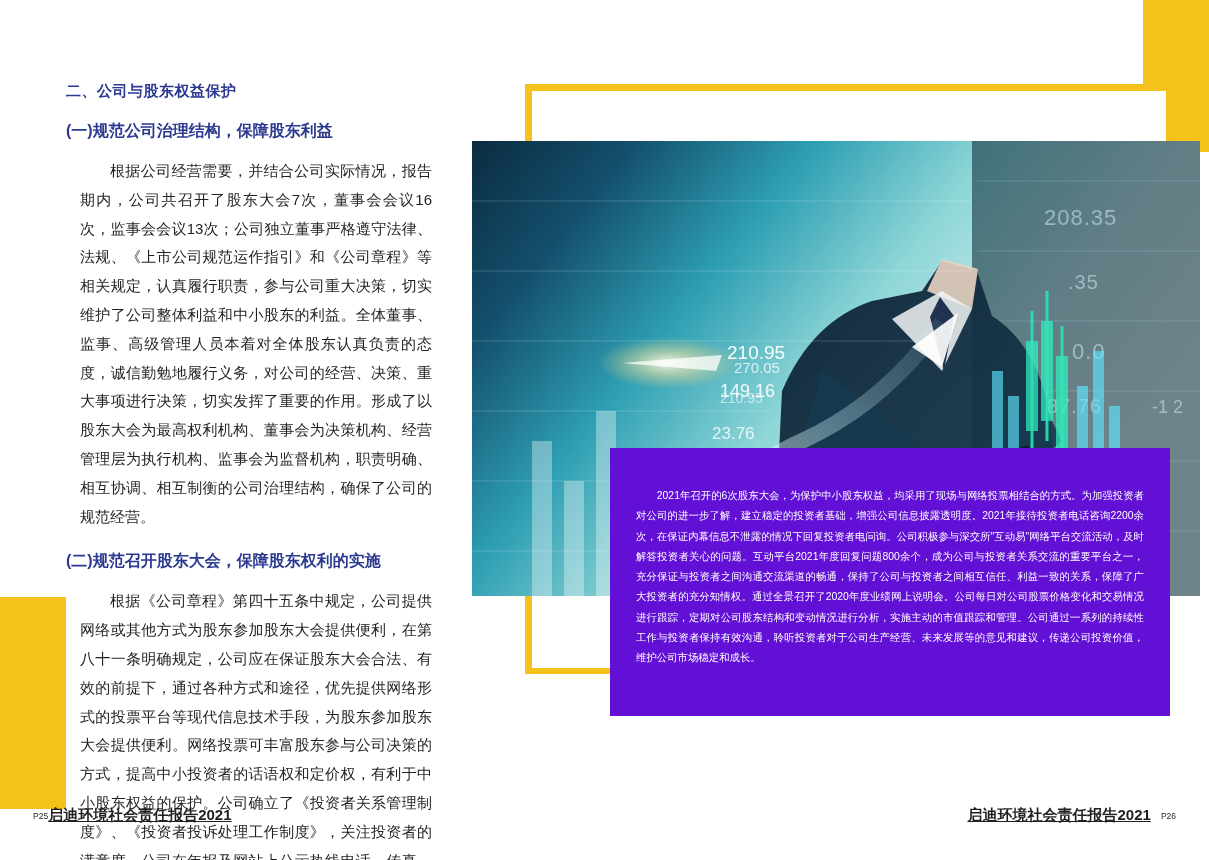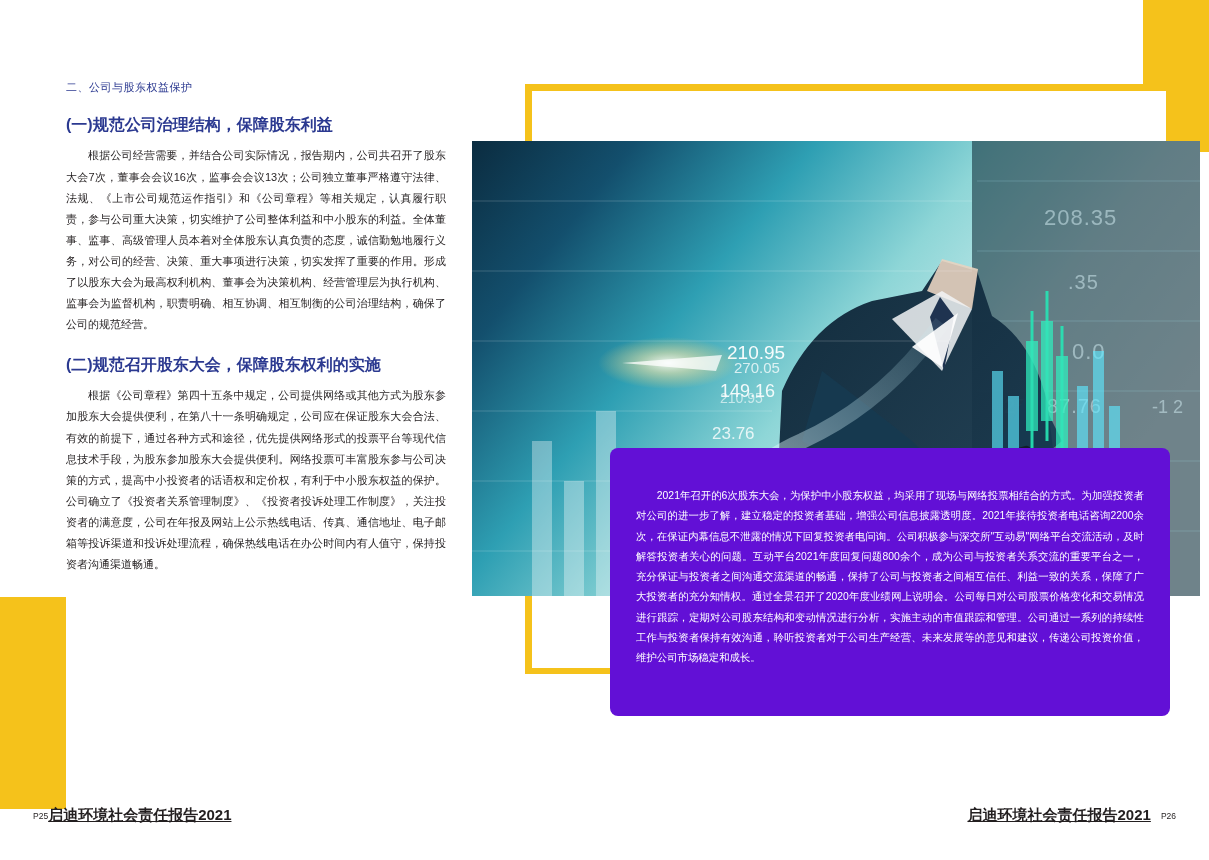--- a/index.html
+++ b/index.html
@@ -40,41 +40,41 @@
 
   
   .left-col {
     position: absolute;
     left: 66px;
     top: 80px;
     width: 380px;
   }
   .h-main {
     color: #2b3990;
-    font-size: 11px;
-    font-weight: normal;
+    font-size: 15px;
+    font-weight: bold;
     letter-spacing: 0.5px;
     margin: 0 0 18px 0;
     line-height: 1.4;
   }
   .h-sub {
     color: #2b3990;
     font-size: 16px;
     font-weight: bold;
     margin: 18px 0 8px 0;
     line-height: 1.5;
   }
   .h-sub:first-of-type { margin-top: 0; }
   .para {
     color: #231f20;
-    font-size: 11px;
+    font-size: 15px;
     line-height: 1.92;
     text-align: justify;
     text-justify: inter-ideograph;
-    margin: 0;
+    margin: 14px;
     text-indent: 2em;
   }
 
   
   .right-area {
     position: absolute;
     left: 470px;
     top: 60px;
     width: 700px;
     height: 700px;
@@ -123,21 +123,20 @@
     position: absolute;
     left: 140px;
     top: 388px;
     width: 560px;
     height: 268px;
     background: #5b0fd1;
     background: #6210d6;
     color: #ffffff;
     box-sizing: border-box;
     padding: 38px 26px 24px 26px;
-    border-radius: 8px;
   }
   .callout p {
     margin: 0;
     font-size: 10.4px;
     line-height: 1.95;
     text-align: justify;
     text-justify: inter-ideograph;
     text-indent: 2em;
   }
 

